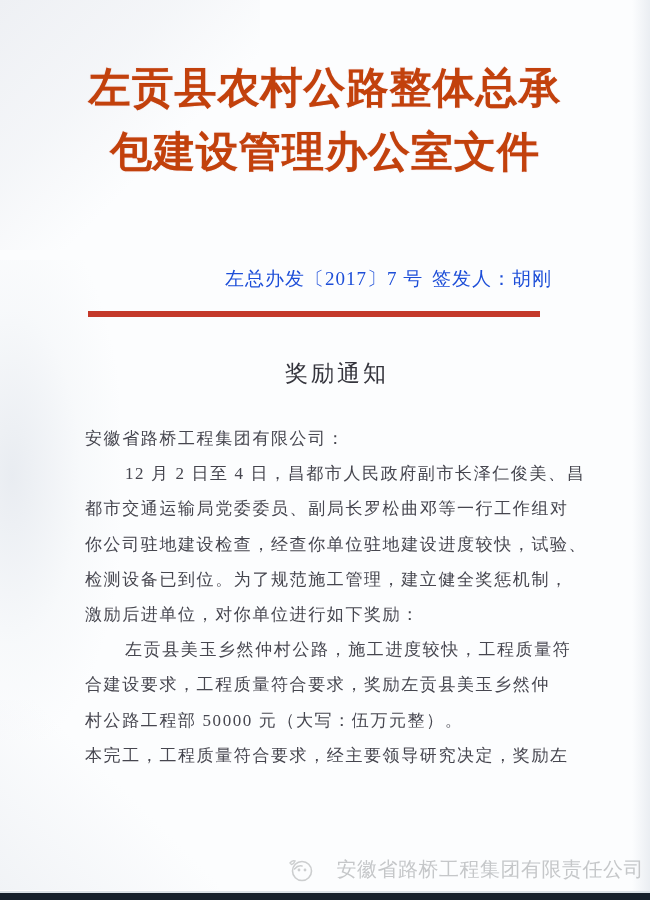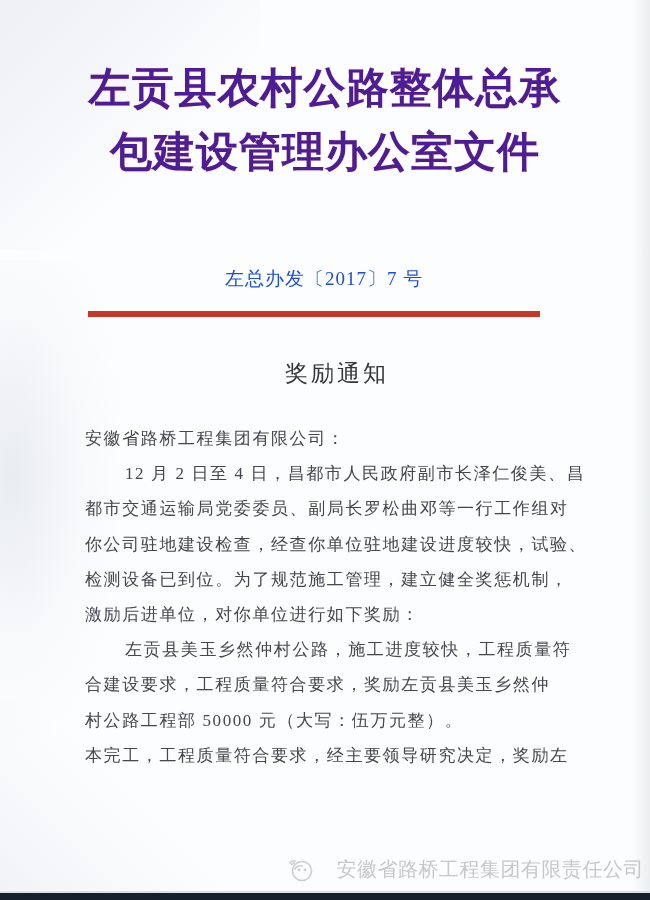--- a/index.html
+++ b/index.html
@@ -26,21 +26,21 @@
     background:linear-gradient(45deg,rgba(236,239,243,0.7) 0%,rgba(252,253,254,0) 55%);
   }
   .shade-right{
     right:0;top:0;width:18px;height:900px;
     background:linear-gradient(270deg,rgba(230,234,239,0.8) 0%,rgba(252,253,254,0) 100%);
   }
   
   .red-title{
     position:absolute;top:56px;left:0;width:100%;
     text-align:center;
-    color:#4c1d95;
+    color:#c2410c;
     font-weight:bold;
     font-size:42px;
     line-height:64px;
     letter-spacing:1px;
     text-shadow:0 0 1px rgba(206,56,41,0.45);
   }
   
   .doc-meta{
     position:absolute;top:266px;left:85px;width:481px;
     box-sizing:border-box;
@@ -90,20 +90,21 @@
   <div class="shade shade-bottomleft"></div>
   <div class="shade shade-right"></div>
 
   <div class="red-title">
     <div>左贡县农村公路整体总承</div>
     <div>包建设管理办公室文件</div>
   </div>
 
   <div class="doc-meta">
     <span>左总办发〔2017〕7 号</span>
+    <span>签发人：胡刚</span>
   </div>
 
   <div class="red-rule"></div>
 
   <div class="subject">奖励通知</div>
 
   <div class="body-text">
     <div class="line">安徽省路桥工程集团有限公司：</div>
     <div class="line indent">12 月 2 日至 4 日，昌都市人民政府副市长泽仁俊美、昌</div>
     <div class="line">都市交通运输局党委委员、副局长罗松曲邓等一行工作组对</div>

